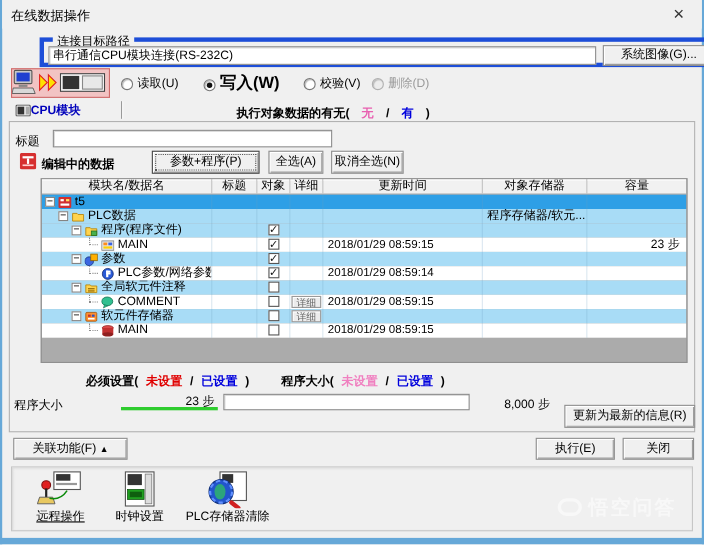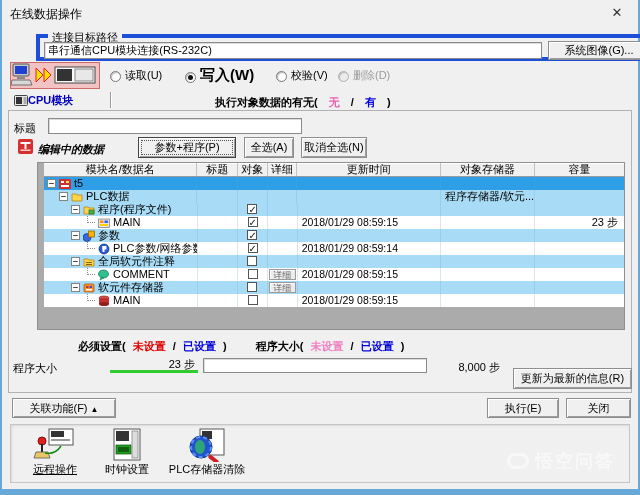--- a/index.html
+++ b/index.html
@@ -137,29 +137,29 @@
   <input class="abs sunken" style="left: 48px; top: 118px; width: 254px; height: 16px;" value="">
 
   <span class="abs" style="left:18px;top:139px;width:15px;height:15px;">
     <svg width="15" height="15">
         <rect width="15" height="15" rx="2" fill="#d62f2f"></rect>
         <rect x="2.5" y="3" width="10" height="2" fill="#fff"></rect>
         <rect x="6.5" y="5" width="2" height="5" fill="#fff"></rect>
         <rect x="2.5" y="10.5" width="10" height="1.5" fill="#ffd0d0"></rect>
       </svg>
   </span>
-  <span class="abs bold" style="left:38px;top:142px;font-style:italic;">编辑中的数据</span>
+  <span class="abs bold" style="left:38px;top:142px;">编辑中的数据</span>
   <div class="abs btn default" style="left:138px;top:137px;width:98px;height:21px;line-height:19px;">
     <span class="focusbox"></span>
     <span>参数+程序(P)</span>
   </div>
   <div class="abs btn" style="left:244px;top:137px;width:50px;height:21px;line-height:19px;">全选(A)</div>
   <div class="abs btn" style="left:301px;top:137px;width:66px;height:21px;line-height:19px;">取消全选(N)</div>
 
-  <div class="abs table" style="left:37px;top:162px;width:588px;height:168px;padding-left:6px;">
+  <div class="abs table" style="left:37px;top:162px;width:588px;height:168px;">
     <div class="thead">
       <div class="th" style="width:155px;">模块名/数据名</div>
       <div class="th" style="width:41px;">标题</div>
       <div class="th" style="width:30px;">对象</div>
       <div class="th" style="width:30px;">详细</div>
       <div class="th" style="width:145px;">更新时间</div>
       <div class="th" style="width:95px;">对象存储器</div>
       <div class="th" style="width:90px;border-right:none;">容量</div>
     </div>
 

